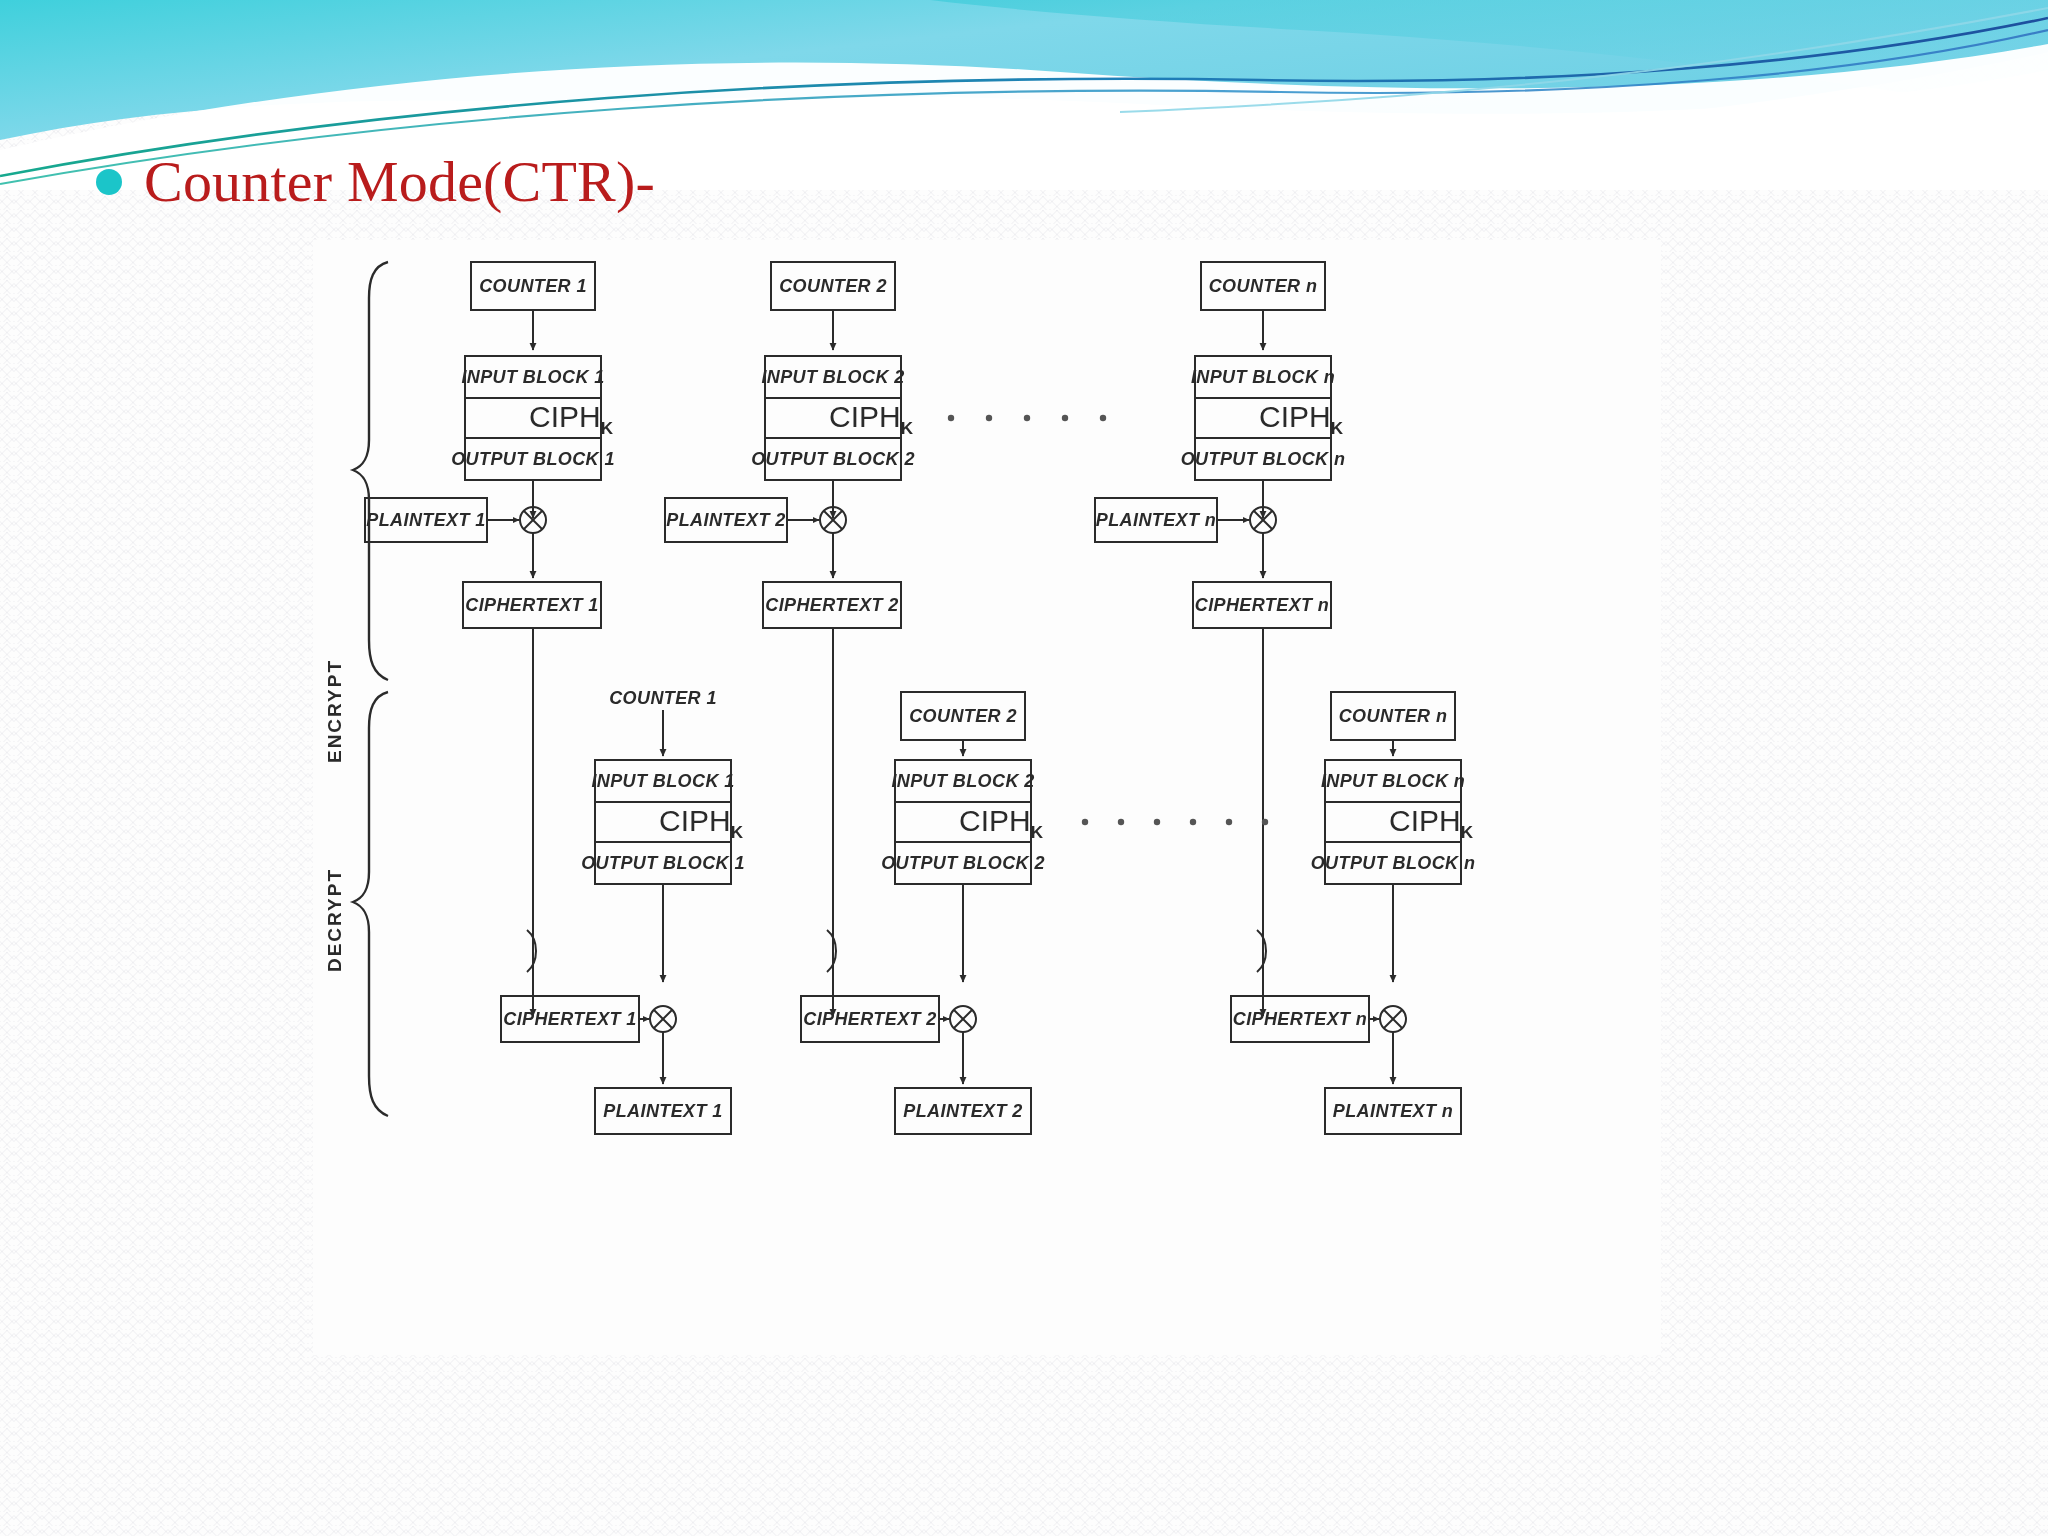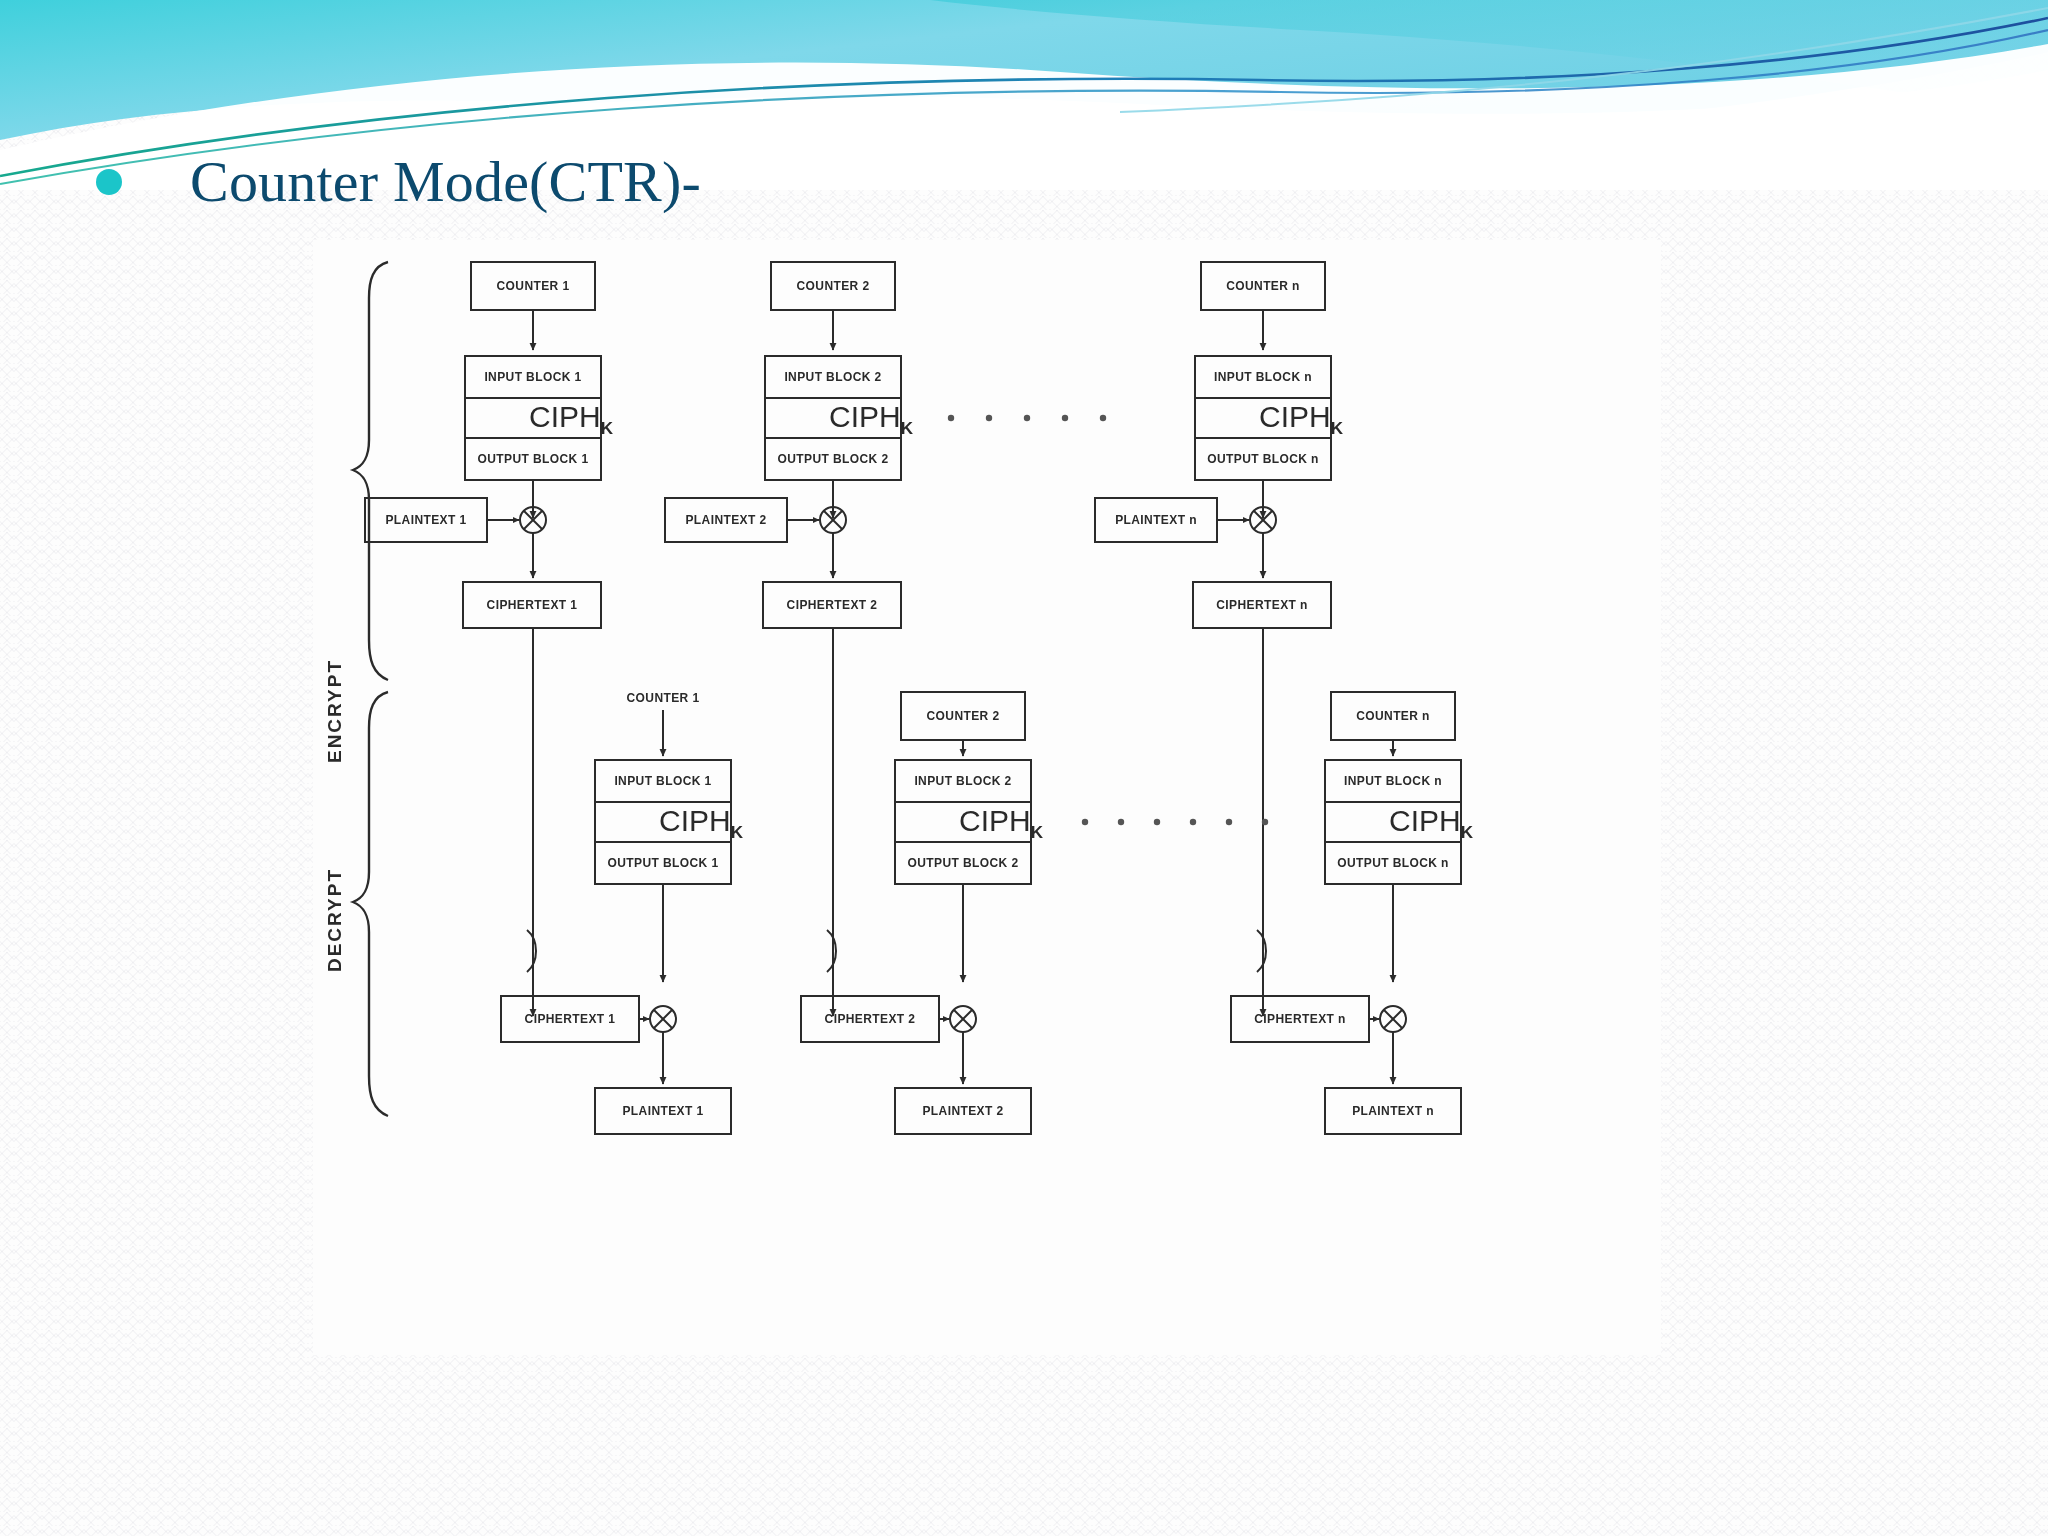--- a/index.html
+++ b/index.html
@@ -43,24 +43,23 @@
   }
   .title-bullet {
     width: 26px; height: 26px;
     border-radius: 50%;
     background: #1bc5c9;
     flex: none;
   }
   .title-text {
     font-family: "Liberation Serif", serif;
     font-size: 58px;
-    color: #0c4a6e;
+    color: #b91c1c;
     letter-spacing: 0.2px;
     white-space: nowrap;
-    margin-left: 46px;
   }
 
   
   .diagram-frame {
     position: absolute;
     left: 313px; top: 240px;
     width: 1348px; height: 1115px;
     background: #fdfdfd;
   }
   .diagram-canvas {
@@ -70,21 +69,21 @@
 
   .dg-label {
     position: absolute;
     font-family: "Liberation Sans", sans-serif;
     color: #2a2a2a;
     white-space: nowrap;
     transform: translate(-50%, -50%);
     text-align: center;
     letter-spacing: 0.4px;
   }
-  .dg-label.sm   { font-size: 12px; font-weight: 700; }
+  .dg-label.sm   { font-size: 18px; font-weight: 700; font-style: italic; }
   .dg-label.ciph { font-size: 30px; font-weight: 400; letter-spacing: 0px; margin-left: 38px; }
   .dg-label.ciph sub { font-size: 17px; font-weight: 700; }
   .dg-label.side {
     font-size: 19px; font-weight: 700; letter-spacing: 2px;
     transform: translate(-50%, -50%) rotate(-90deg);
   }
 </style>
 </head>
 <body>
 

